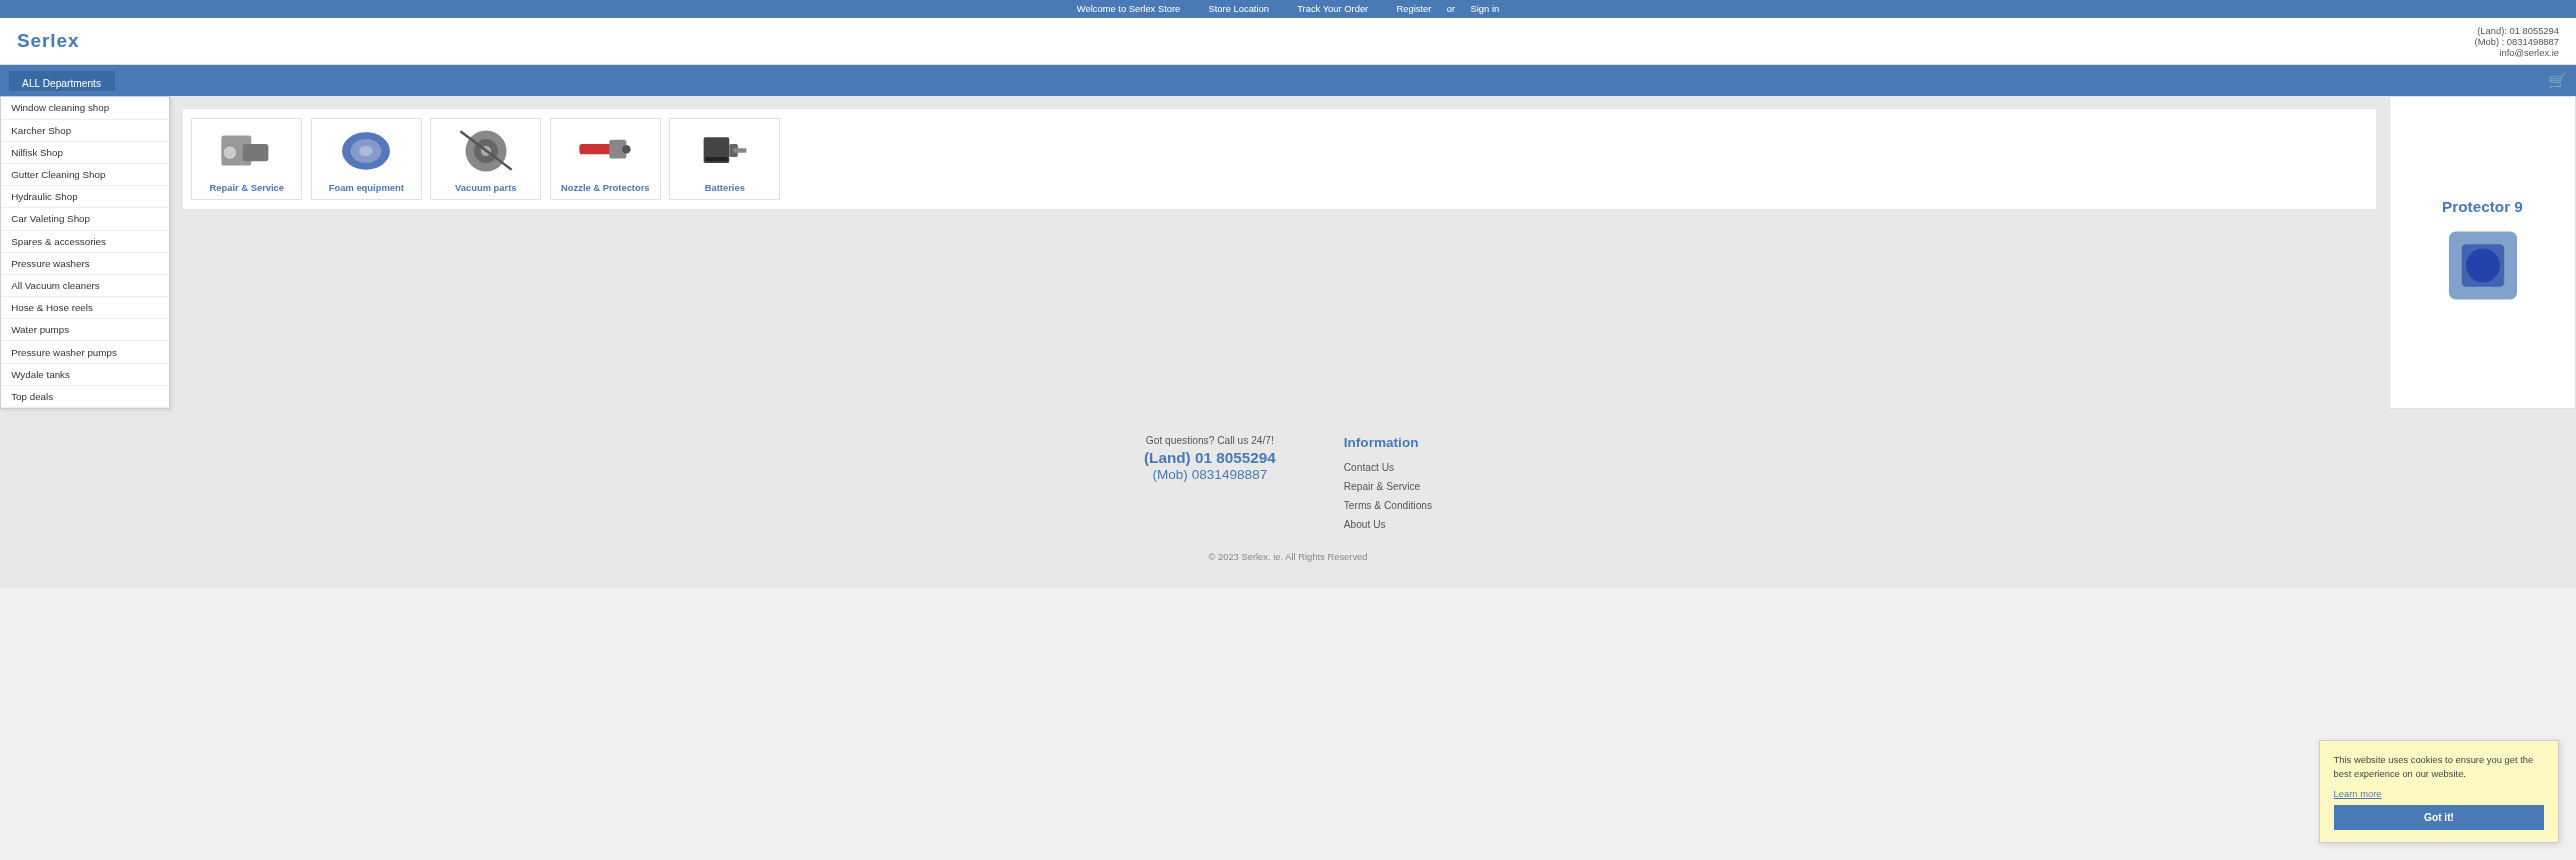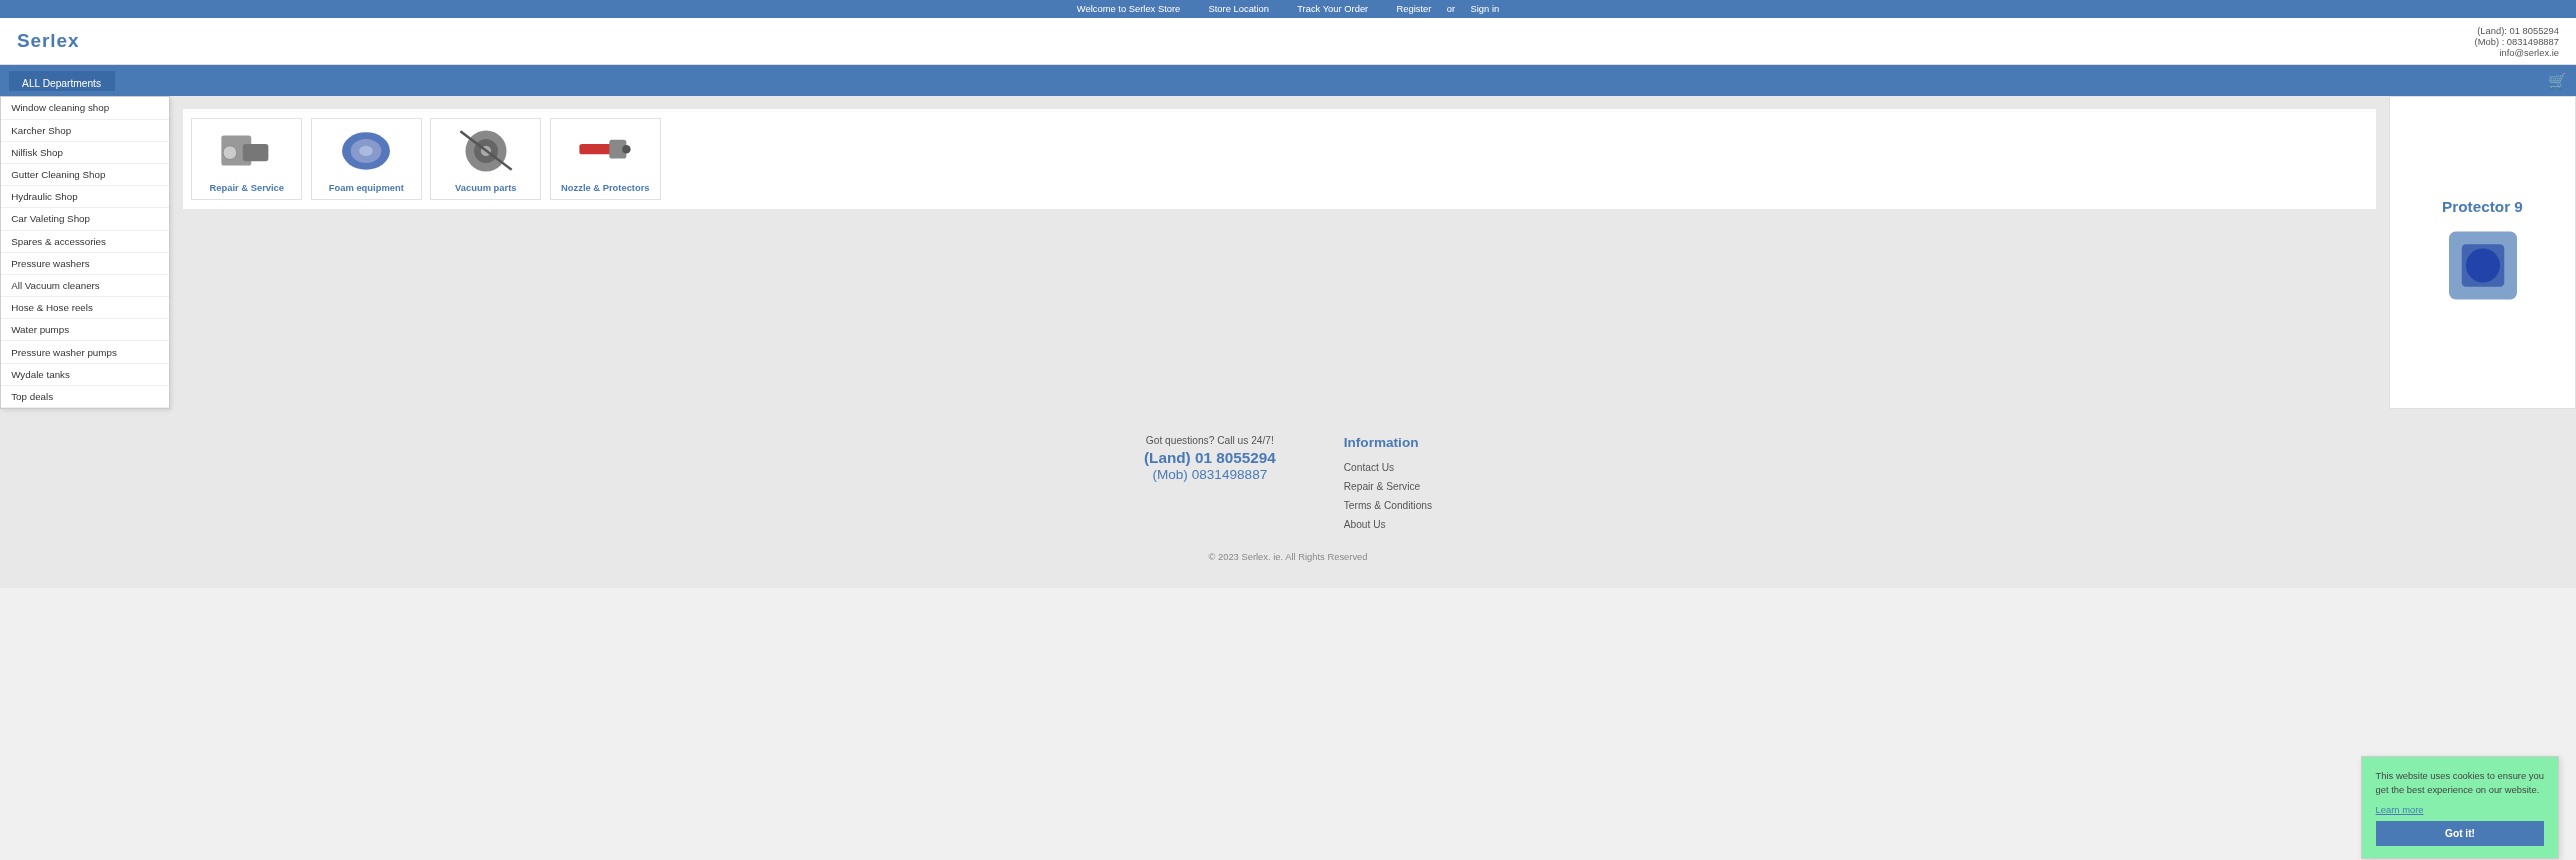--- a/index.html
+++ b/index.html
@@ -218,26 +218,26 @@
     .footer-bottom {
       text-align: center;
       font-size: 9.4px;
       color: #888;
       margin-top: 17px;
     }
 
     
     .cookie-notice {
       position: fixed;
-      bottom: 1px;
+      bottom: 17px;
       right: 17px;
-      background: #86efac;
+      background: #fef9c3;
       border: 0.9px solid #ccc;
       padding: 12px 13.6px;
-      width: 198px;
+      width: 240px;
       box-shadow: 1.7px 1.7px 6.8px rgba(0,0,0,0.15);
       font-size: 9.4px;
       z-index: 100;
     }
     .cookie-notice p {
       margin-bottom: 6.8px;
       line-height: 1.5;
       color: #444;
     }
     .cookie-notice a {
@@ -374,20 +374,31 @@
         <div class="category-img">
           <svg width="60" height="47" viewBox="0 0 70 55">
             <rect x="5" y="20" width="40" height="12" rx="3" fill="#cc3333"></rect>
             <rect x="40" y="15" width="20" height="22" rx="3" fill="#888"></rect>
             <circle cx="60" cy="26" r="5" fill="#555"></circle>
           </svg>
         </div>
         <div class="category-label">Nozzle &amp; Protectors</div>
       </div>
 
+      <div class="category-item">
+        <div class="category-img">
+          <svg width="60" height="47" viewBox="0 0 70 55">
+            <rect x="10" y="12" width="30" height="30" rx="2" fill="#444"></rect>
+            <rect x="40" y="20" width="10" height="15" rx="2" fill="#666"></rect>
+            <rect x="45" y="25" width="15" height="5" rx="1" fill="#888"></rect>
+            <rect x="12" y="35" width="26" height="5" rx="1" fill="#222"></rect>
+          </svg>
+        </div>
+        <div class="category-label">Batteries</div>
+      </div>
 
     </div>
   </div>
 
   <div class="promo-area">
     <div class="promo-title">Protector 9</div>
     <svg width="102" height="85" viewBox="0 0 120 100">
       <rect x="20" y="10" width="80" height="80" rx="8" fill="#4a7ab5" opacity="0.7"></rect>
       <rect x="35" y="25" width="50" height="50" rx="5" fill="#3355aa" opacity="0.8"></rect>
       <circle cx="60" cy="50" r="20" fill="#2244aa"></circle>

